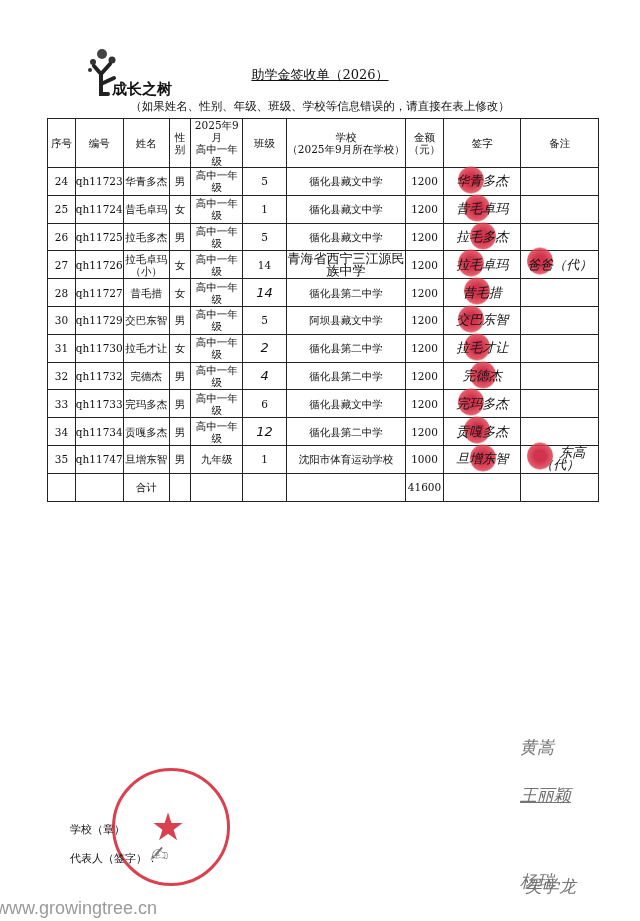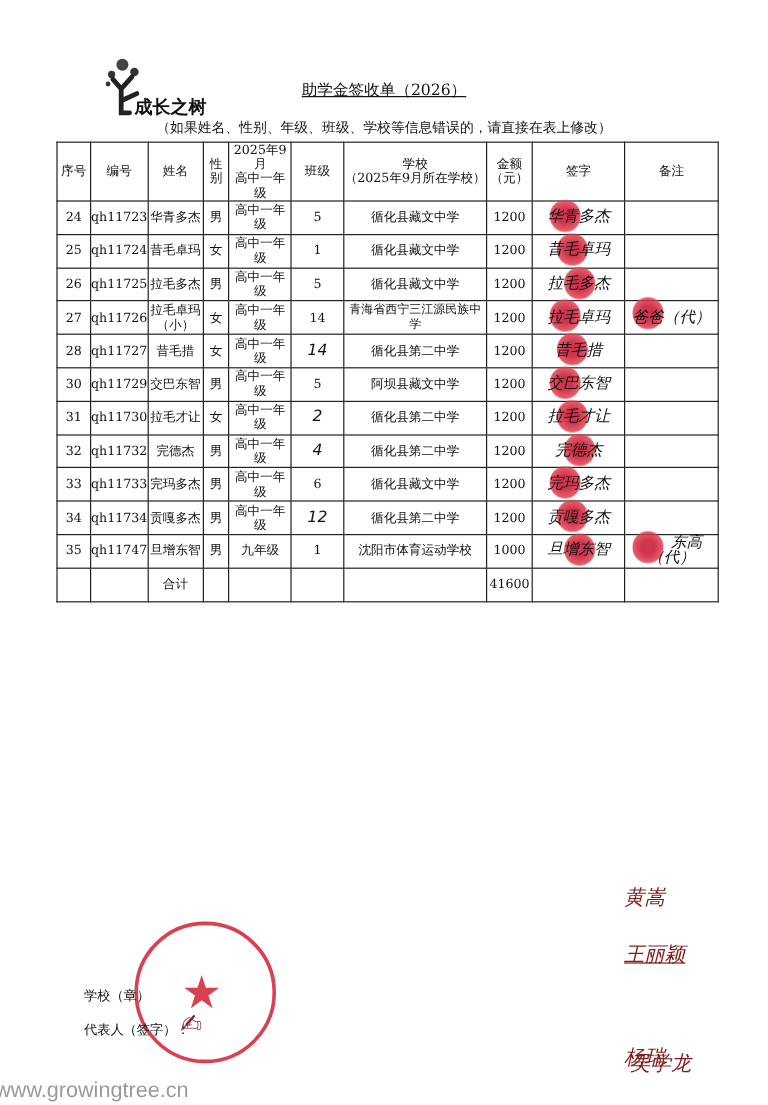--- a/index.html
+++ b/index.html
@@ -11,21 +11,21 @@
   table{position:absolute;left:47px;top:118px;width:552px;border-collapse:collapse;font-size:10.5px;}
   th,td{border:1px solid #222;text-align:center;padding:0;height:26.8px;line-height:12px;}
   th{font-weight:normal;height:28px;font-size:10.5px;}
   td.sig,td.note{position:relative;}
   .hand{font-family:"DejaVu Sans",sans-serif;font-style:italic;font-size:13px;color:#111;}
   .fp{position:absolute;width:26px;height:28px;border-radius:50%;background:radial-gradient(circle,#c8102e 30%,#e0404f 65%,rgba(224,64,79,0) 75%);opacity:.85;}
   .sig span{position:relative;z-index:2;}
   .seal{position:absolute;left:112px;top:768px;width:112px;height:112px;border:3px solid #d42030;border-radius:50%;opacity:.85;}
   .seal-star{position:absolute;left:36px;top:34px;font-size:38px;color:#d42030;}
   .footer{position:absolute;left:70px;font-size:11px;}
-  .hw{position:absolute;font-family:"DejaVu Sans",sans-serif;font-style:italic;font-size:17px;color:#7f1d1d;}
+  .hw{position:absolute;font-family:"DejaVu Sans",sans-serif;font-style:italic;font-size:17px;color:#737373;}
   .watermark{position:absolute;left:-4px;top:898px;font-family:"Liberation Sans",sans-serif;font-size:18px;color:#9a9a9a;}
 </style>
 </head>
 <body>
 
 <div class="logo">
   <svg width="40" height="50" viewBox="0 0 40 50">
     <circle cx="14" cy="6" r="5" fill="#444"></circle>
     <circle cx="5" cy="14" r="3" fill="#333"></circle>
     <circle cx="24" cy="12" r="3.5" fill="#333"></circle>
@@ -111,21 +111,21 @@
         <td class="sig"><div class="fp" style="left: 26px; top: -2px;"></div><span class="hand">拉毛多杰</span></td>
         <td class="note"></td>
       </tr>
       <tr>
         <td>27</td>
         <td>qh11726</td>
         <td>拉毛卓玛（小）</td>
         <td>女</td>
         <td>高中一年级</td>
         <td>14</td>
-        <td style="font-size: 10px;">青海省西宁三江源民族中学</td>
+        <td style="font-size: 13px;">青海省西宁三江源民族中学</td>
         <td>1200</td>
         <td class="sig"><div class="fp" style="left: 14px; top: -2px;"></div><span class="hand">拉毛卓玛</span></td>
         <td class="note"><div class="fp" style="left: 6px; top: -4px;"></div><span class="hand" style="position: relative; z-index: 2;">爸爸（代）</span></td>
       </tr>
       <tr>
         <td>28</td>
         <td>qh11727</td>
         <td>昔毛措</td>
         <td>女</td>
         <td>高中一年级</td>

